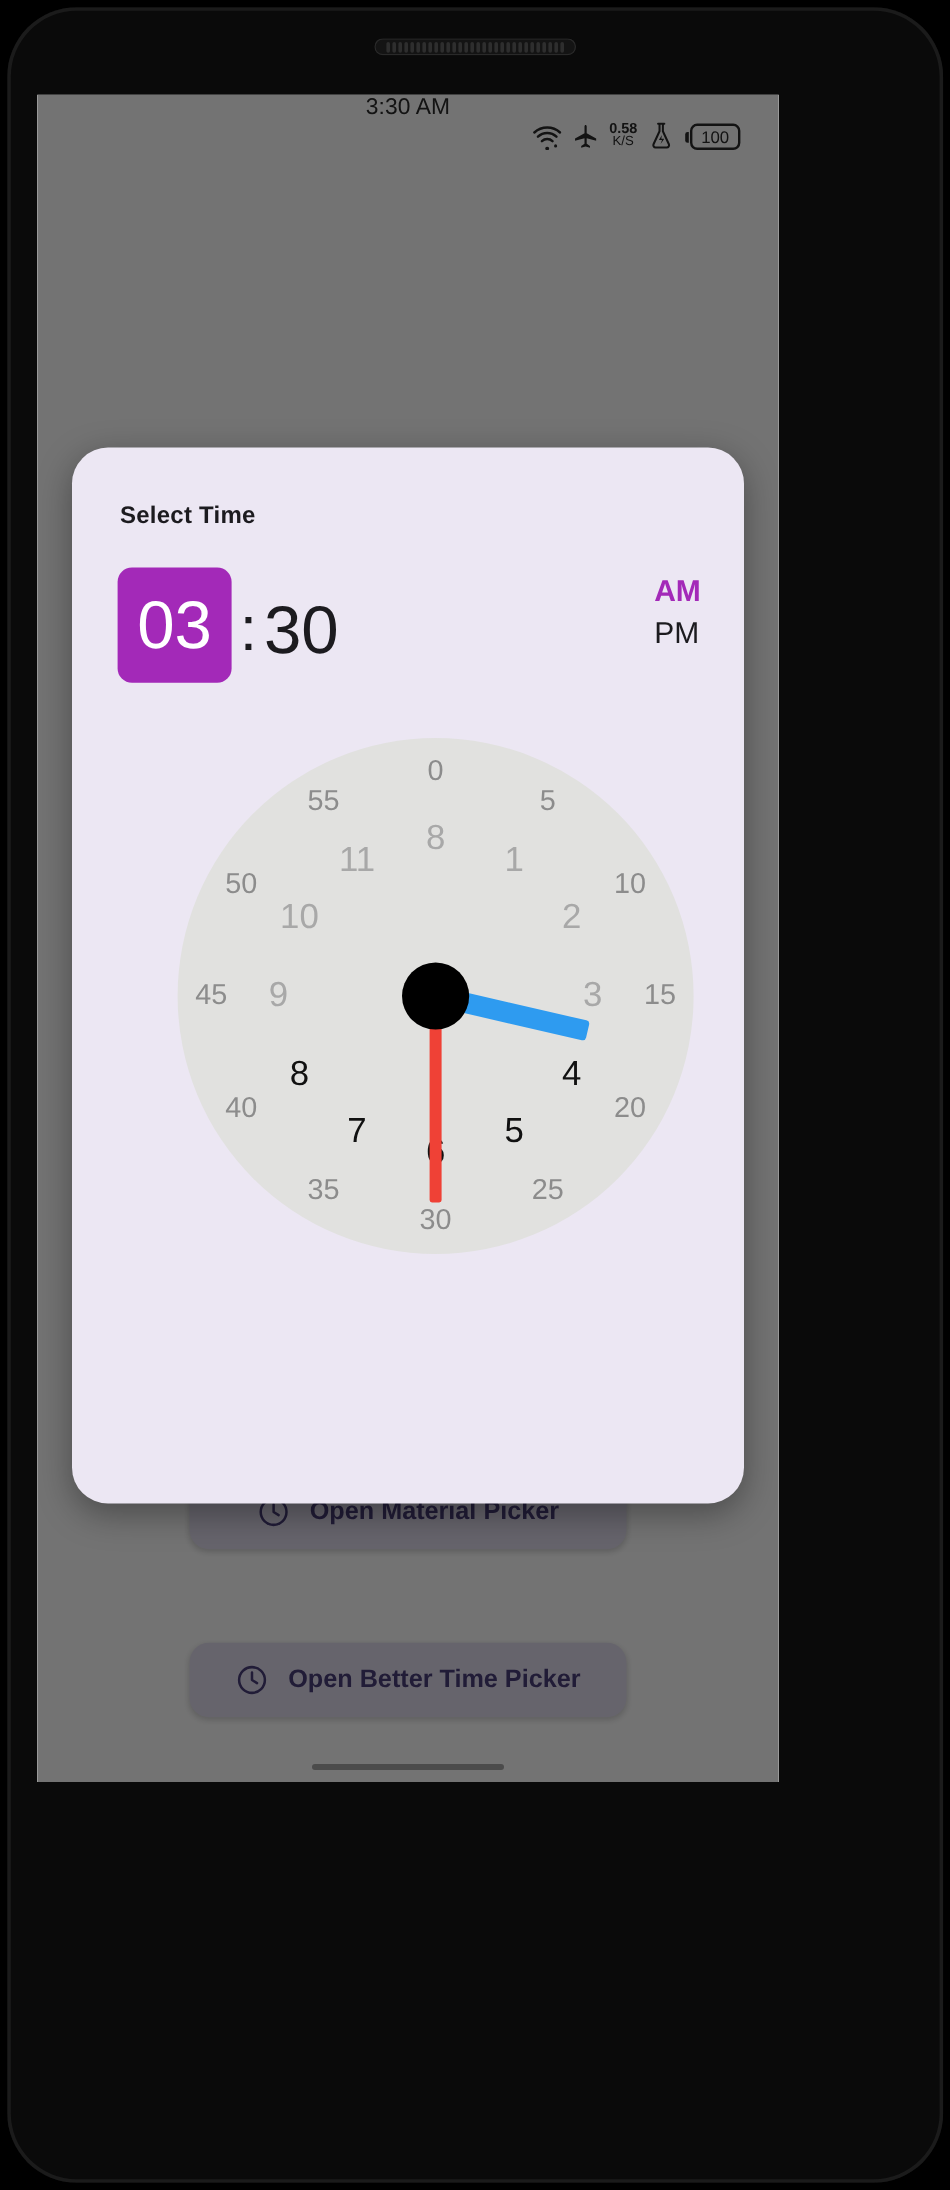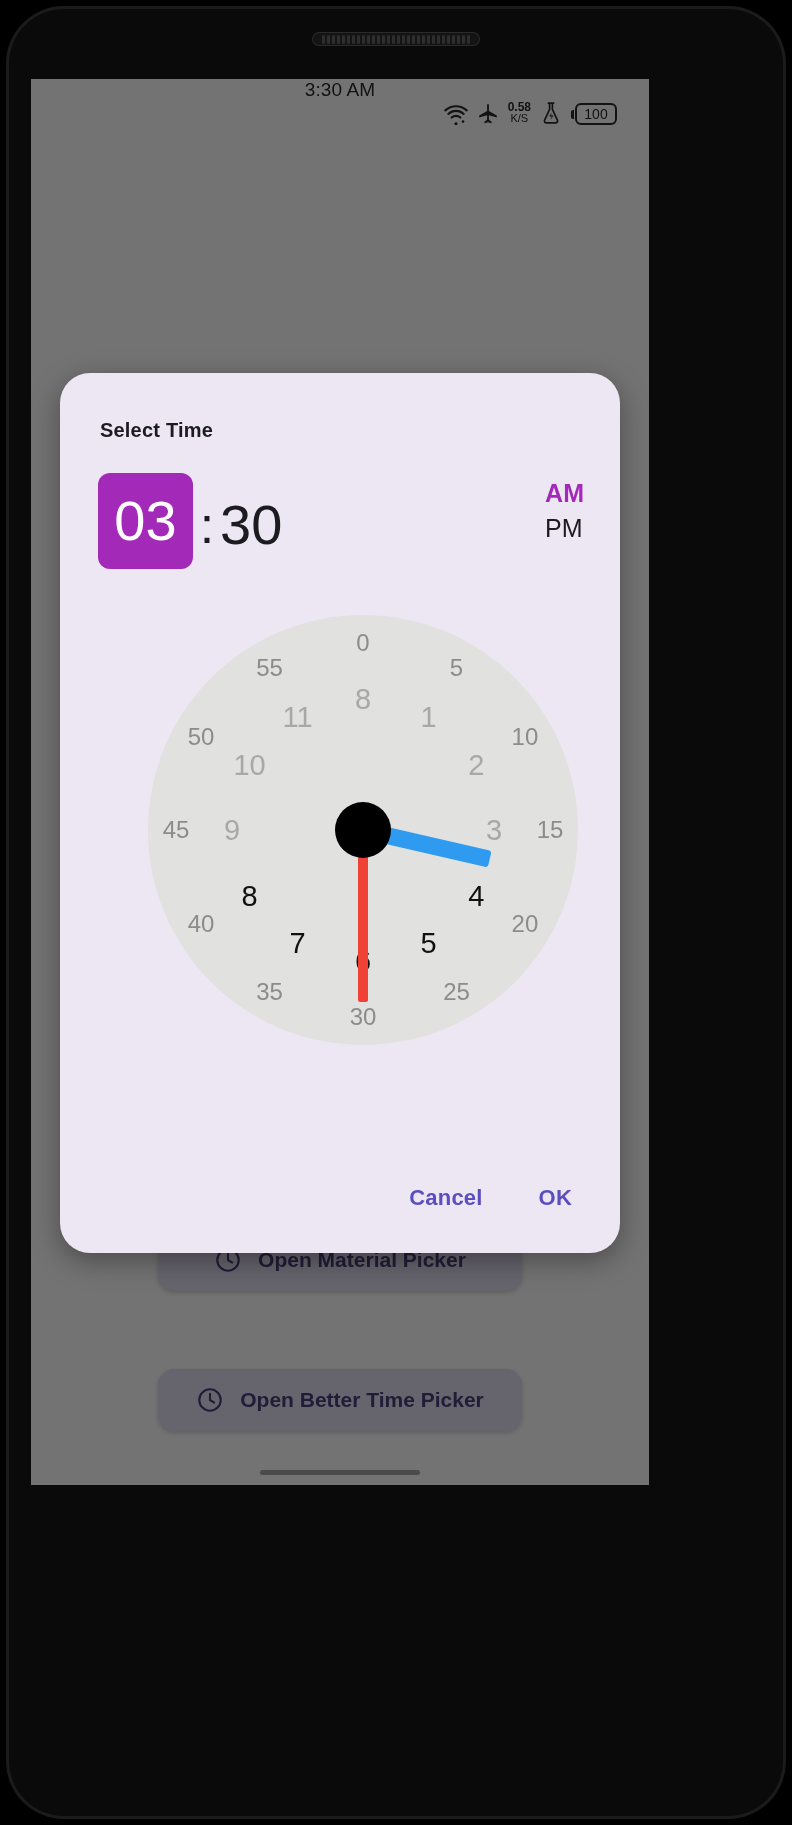--- a/index.html
+++ b/index.html
@@ -326,23 +326,19 @@
             <div class="dial-label hour-label dark" style="left: 101.551px; top: 280.5px;">8</div>
             <div class="dial-label hour-label dim" style="left: 84px; top: 215px;">9</div>
             <div class="dial-label hour-label dim" style="left: 101.551px; top: 149.5px;">10</div>
             <div class="dial-label hour-label dim" style="left: 149.5px; top: 101.551px;">11</div>
           </div>
         <div id="hour-hand" style="transform: translate(0px, -50%) rotate(13deg);"></div>
         <div id="minute-hand" style="transform: translate(0px, -50%) rotate(90deg);"></div>
         <div id="dial-center"></div>
       </div>
 
-      <div id="dialog-actions">
-        <div class="dialog-action">Cancel</div>
-        <div class="dialog-action">OK</div>
-      </div>
 
     </div>
 
     <div id="nav-gesture-bar"></div>
 
   </div>
 </div>
 
 </body></html>

